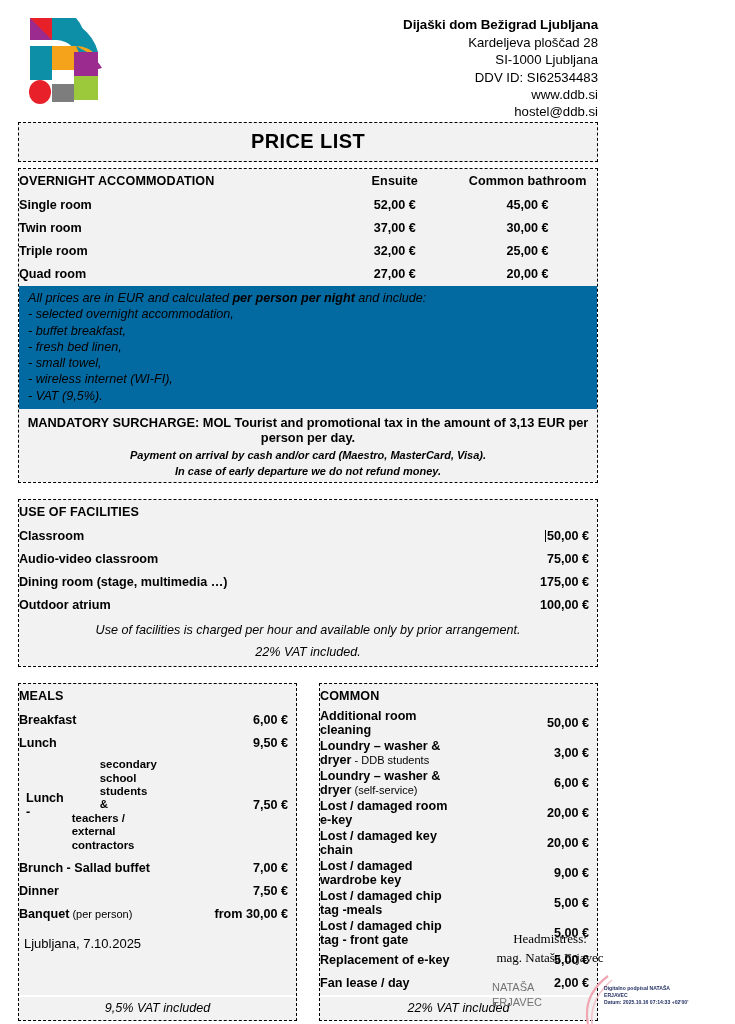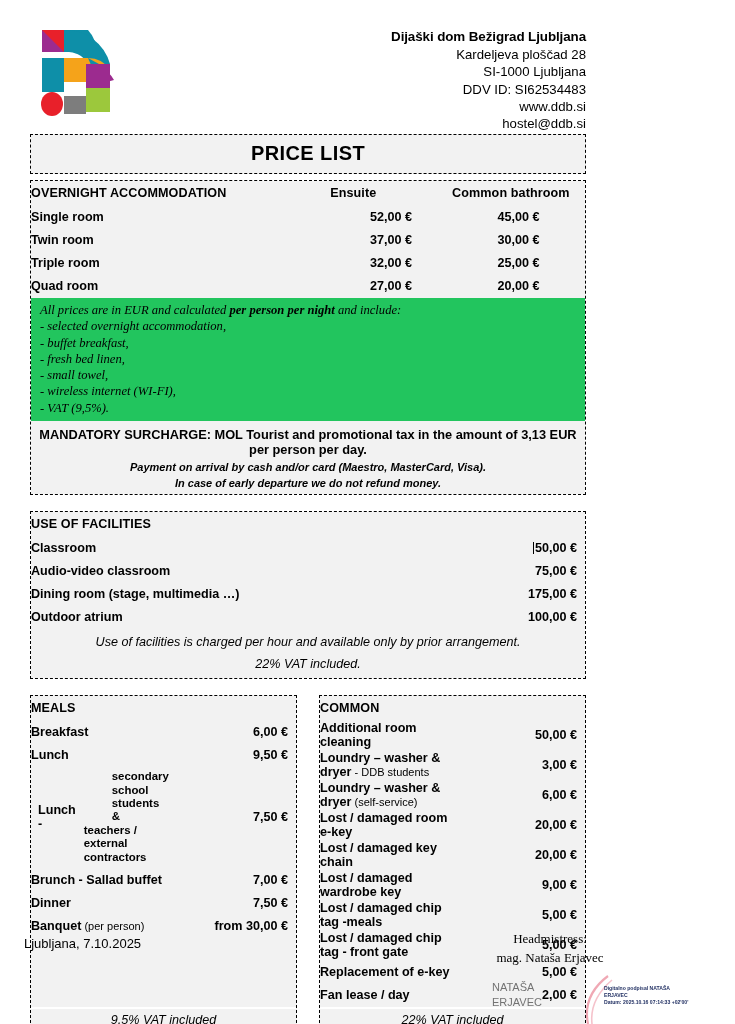--- a/index.html
+++ b/index.html
@@ -4,21 +4,21 @@
 <style>
   * { box-sizing: border-box; margin: 0; padding: 0; }
   html, body {
     width: 735px;
     height: 1024px;
     background: #ffffff;
     font-family: "Liberation Sans", sans-serif;
     color: #000000;
     overflow: hidden;
   }
-  .page { position: relative; width: 614px; height: 1024px; padding: 16px; }
+  .page { position: relative; width: 614px; height: 1024px; padding: 4px; }
 
   
   .header { display: flex; justify-content: space-between; align-items: flex-start;
             padding: 8px 12px 0 14px; height: 118px; }
   .logo { width: 92px; height: 100px; position: relative; flex: 0 0 auto; }
   .logo svg { display: block; }
   .addr { text-align: right; line-height: 1.32; font-size: 13.2px; padding-top: 4px; }
   .addr .org { font-weight: bold; font-size: 13.4px; letter-spacing: -0.1px; }
   .addr div { white-space: nowrap; }
 
@@ -33,24 +33,24 @@
   table.tbl { width: 100%; border-collapse: collapse; table-layout: fixed; }
   table.tbl td, table.tbl th { background: #f2f2f2; padding: 0; vertical-align: middle;
       font-size: 12.6px; }
   .rowpad td { height: 21px; padding: 0 7px; }
   .sep { height: 2px; background: #ffffff; }
 
   .sect-head td { font-weight: bold; font-size: 13px; letter-spacing: 0.1px; height: 23px; }
   .itm { font-weight: bold; }
   .price { text-align: center; font-weight: bold; }
   .price-r { text-align: right; font-weight: bold; padding-right: 8px !important; }
-  .colhead { text-align: left; font-weight: bold; }
-
-  .notes { background: #22c55e; padding: 4px 8px 5px 9px; font-style: italic;
-           font-size: 12.6px; line-height: 1.295; font-family: Liberation Serif, serif; }
+  .colhead { text-align: center; font-weight: bold; }
+
+  .notes { background: #0369a1; padding: 4px 8px 5px 9px; font-style: italic;
+           font-size: 12.6px; line-height: 1.295; }
   .notes b { font-weight: bold; font-style: italic; }
   .mand { background: #f2f2f2; text-align: center; font-weight: bold; font-size: 12.8px;
           padding: 6px 4px 2px; }
   .payline { background: #f2f2f2; text-align: center; font-style: italic; font-weight: bold;
              font-size: 11px; padding: 2px 4px; }
   .payline.last { padding-bottom: 5px; }
   .centernote { background: #f2f2f2; text-align: center; font-style: italic; font-size: 12.6px;
                 padding: 6px 4px; }
   .vatfoot { background: #f2f2f2; text-align: center; font-style: italic; font-size: 12.6px;
              padding: 4px 0 5px; border-top: 2px solid #fff; }

